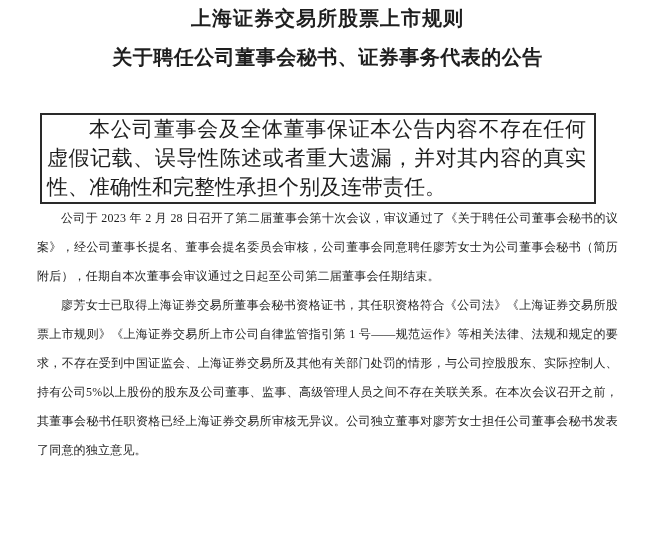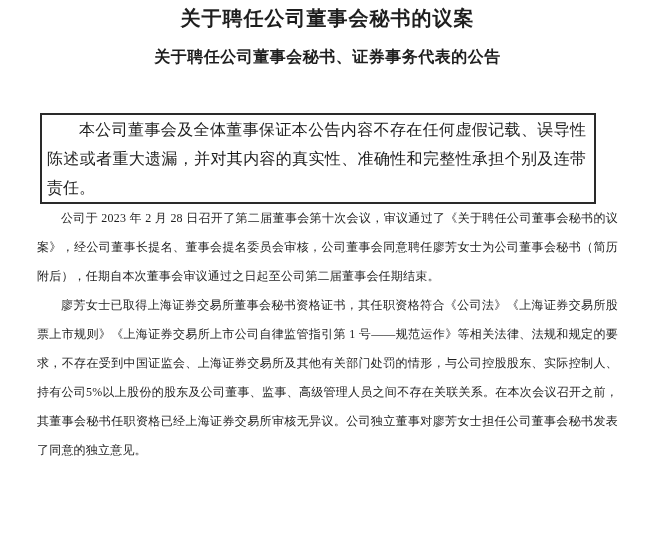--- a/index.html
+++ b/index.html
@@ -21,36 +21,36 @@
     margin: 0;
     padding-top: 6px;
     font-size: 20px;
     line-height: 24px;
     font-weight: bold;
     text-align: center;
     letter-spacing: 1px;
   }
   .title-sub {
     margin: 15px 0 0 0;
-    font-size: 16px;
+    font-size: 20px;
     line-height: 24px;
     font-weight: bold;
     text-align: center;
     letter-spacing: 0.5px;
   }
   .disclaimer-box {
     box-sizing: border-box;
     margin: 44px 0 0 3px;
     width: 556px;
     border: 2px solid #2a2a2a;
     padding: 0 8px 0 5px;
   }
   .disclaimer-box p {
     margin: 0;
-    font-size: 16px;
+    font-size: 21px;
     line-height: 29px;
     text-indent: 2em;
     text-align: justify;
   }
   .section-heading {
     margin: 22px 0 0 0;
     padding-left: 26px;
     font-size: 17px;
     line-height: 30px;
     font-weight: bold;
@@ -62,21 +62,21 @@
     text-indent: 2em;
     text-align: justify;
     letter-spacing: 0.2px;
   }
 </style>
 </head>
 <body>
 
 <div class="doc">
 
-  <h1 class="title-main">关于聘任公司董事会秘书的议案</h1>
+  <h1 class="title-main">上海证券交易所股票上市规则</h1>
 
   <h2 class="title-sub">关于聘任公司董事会秘书、证券事务代表的公告</h2>
 
   <div class="disclaimer-box">
     <p>本公司董事会及全体董事保证本公告内容不存在任何虚假记载、误导性陈述或者重大遗漏，并对其内容的真实性、准确性和完整性承担个别及连带责任。</p>
   </div>
 
   <div>
 
     <p class="body-para">公司于 2023 年 2 月 28 日召开了第二届董事会第十次会议，审议通过了《关于聘任公司董事会秘书的议案》，经公司董事长提名、董事会提名委员会审核，公司董事会同意聘任廖芳女士为公司董事会秘书（简历附后），任期自本次董事会审议通过之日起至公司第二届董事会任期结束。</p>

